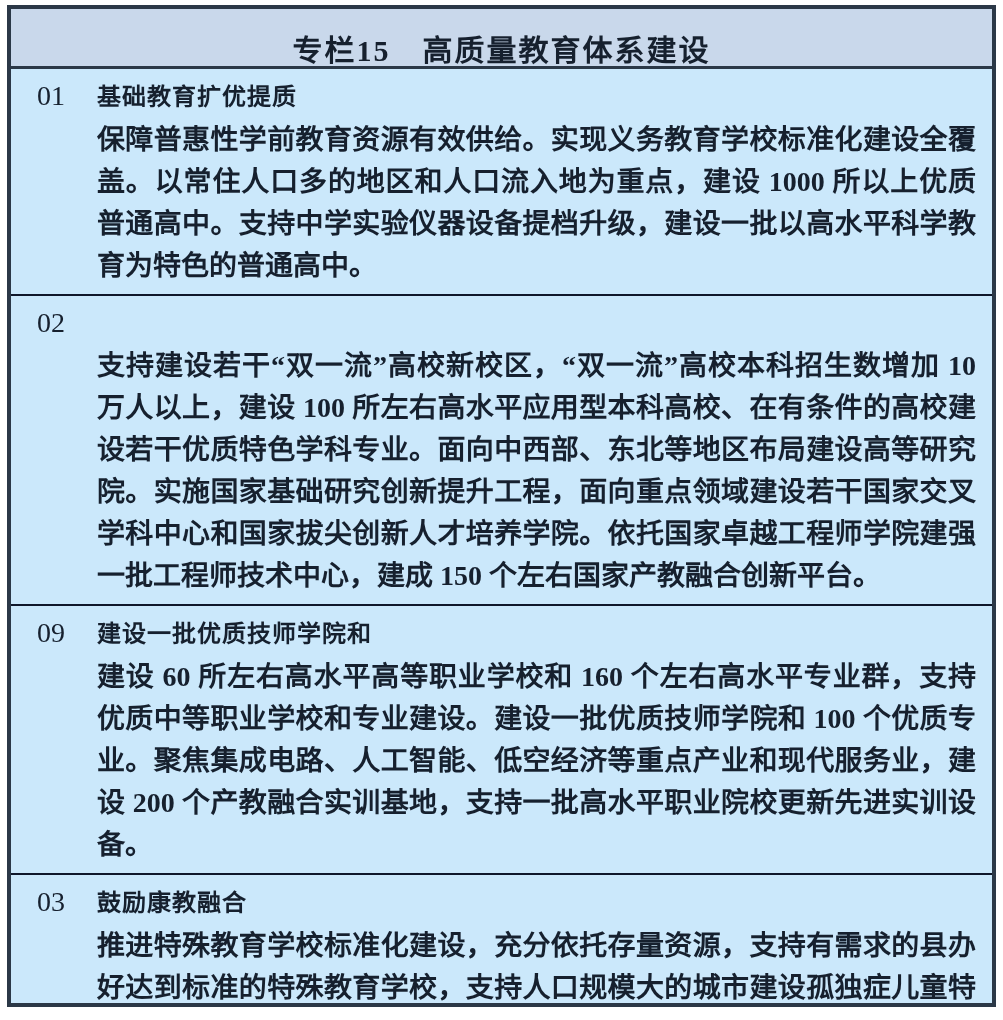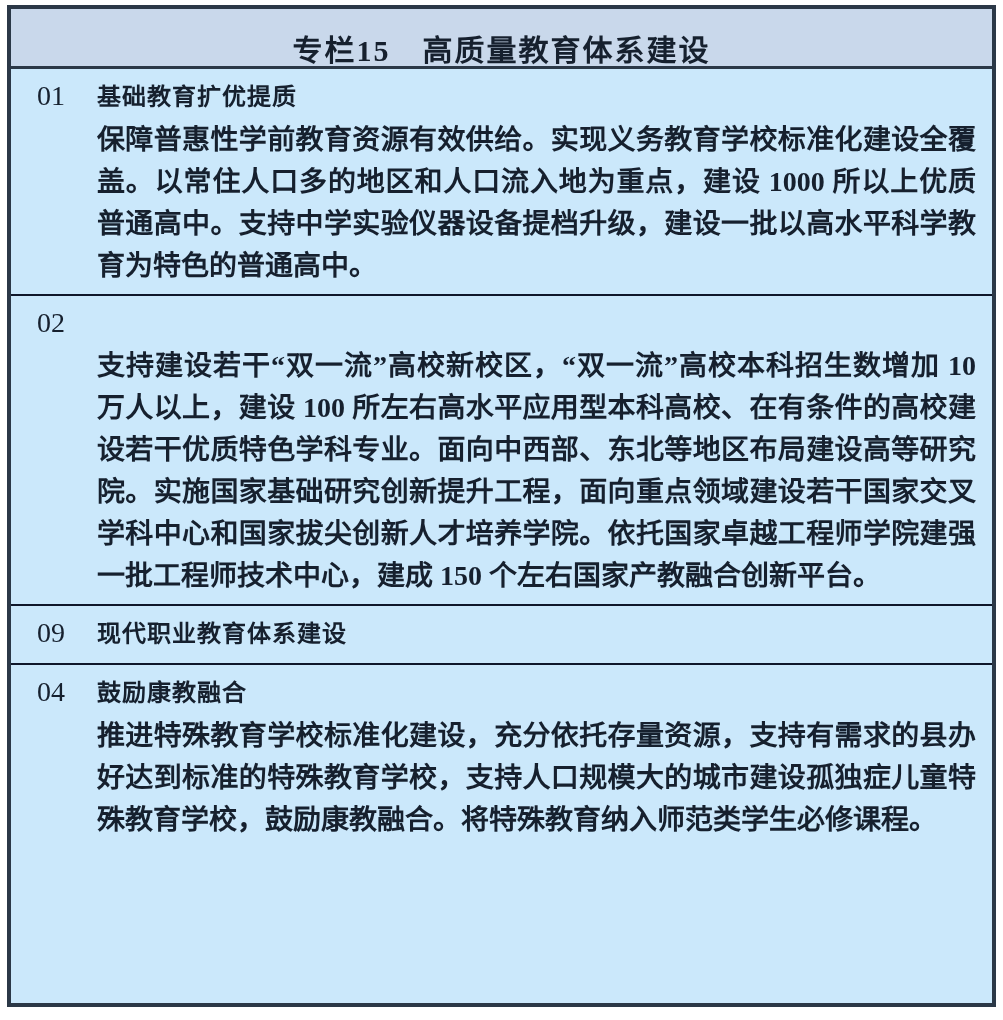--- a/index.html
+++ b/index.html
@@ -104,27 +104,28 @@
       <div class="section">
         <div class="section-head">
           <span class="section-number">02</span>
         </div>
         <div class="section-body">支持建设若干“双一流”高校新校区，“双一流”高校本科招生数增加 10 万人以上，建设 100 所左右高水平应用型本科高校、在有条件的高校建设若干优质特色学科专业。面向中西部、东北等地区布局建设高等研究院。实施国家基础研究创新提升工程，面向重点领域建设若干国家交叉学科中心和国家拔尖创新人才培养学院。依托国家卓越工程师学院建强一批工程师技术中心，建成 150 个左右国家产教融合创新平台。</div>
       </div>
 
       <div class="section">
         <div class="section-head">
           <span class="section-number">09</span>
-          <span class="section-title">现代职业教育体系建设</span>
+          <span class="section-title">建设一批优质技师学院和</span>
         </div>
+        <div class="section-body">建设 60 所左右高水平高等职业学校和 160 个左右高水平专业群，支持优质中等职业学校和专业建设。建设一批优质技师学院和 100 个优质专业。聚焦集成电路、人工智能、低空经济等重点产业和现代服务业，建设 200 个产教融合实训基地，支持一批高水平职业院校更新先进实训设备。</div>
       </div>
 
       <div class="section">
         <div class="section-head">
-          <span class="section-number">04</span>
+          <span class="section-number">03</span>
           <span class="section-title">鼓励康教融合</span>
         </div>
         <div class="section-body">推进特殊教育学校标准化建设，充分依托存量资源，支持有需求的县办好达到标准的特殊教育学校，支持人口规模大的城市建设孤独症儿童特殊教育学校，鼓励康教融合。将特殊教育纳入师范类学生必修课程。</div>
       </div>
 
     </div>
   </div>
 </div>
 
 </body></html>

